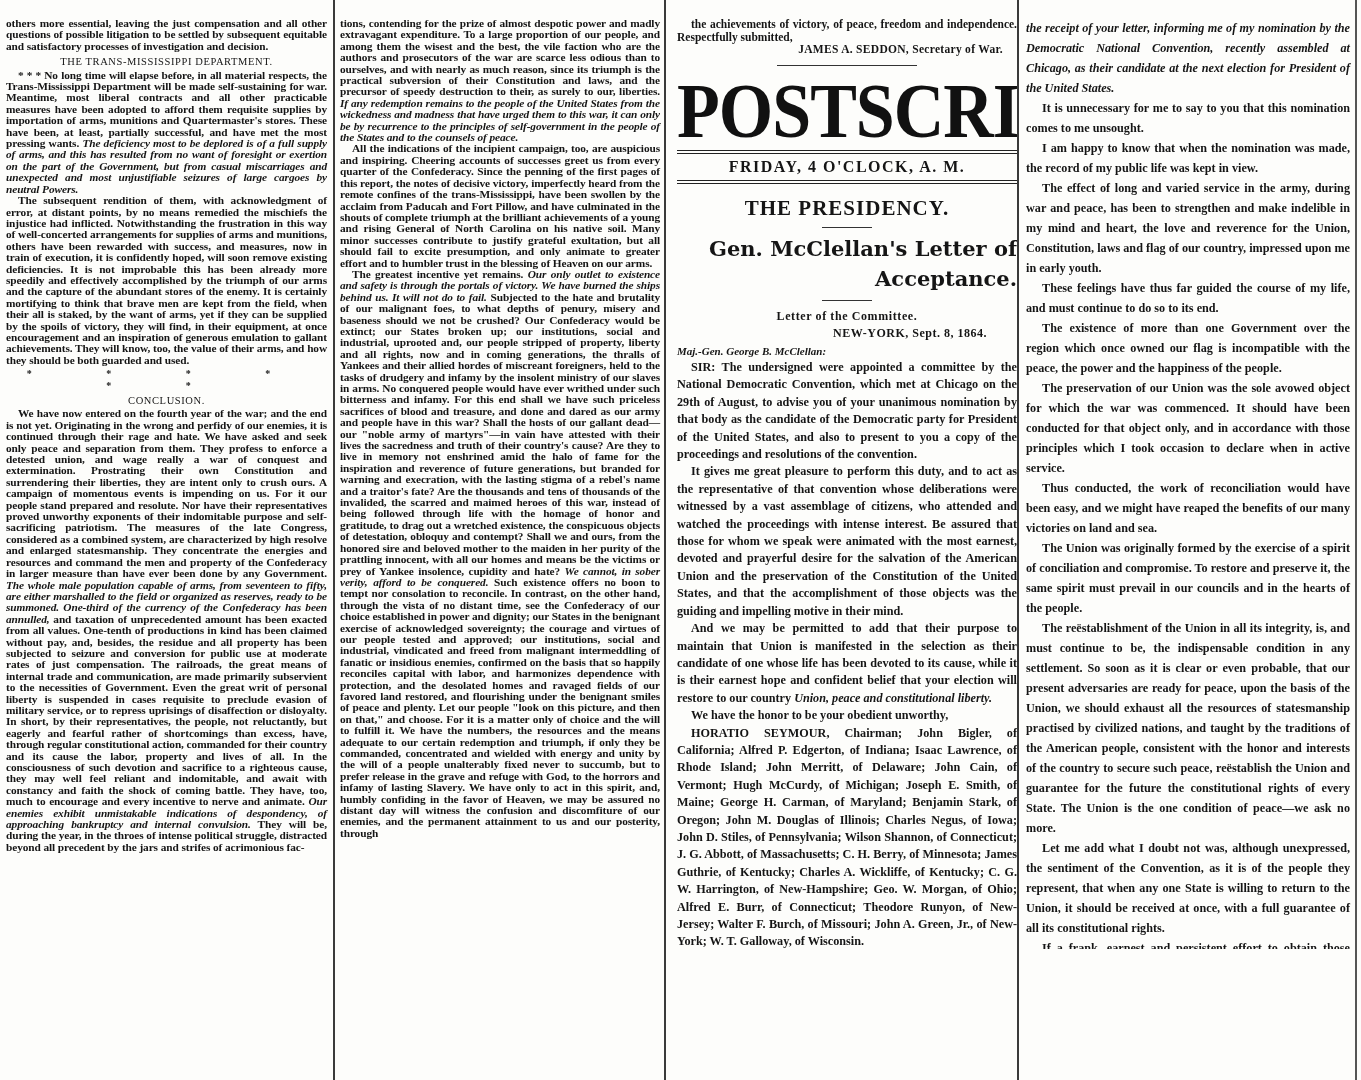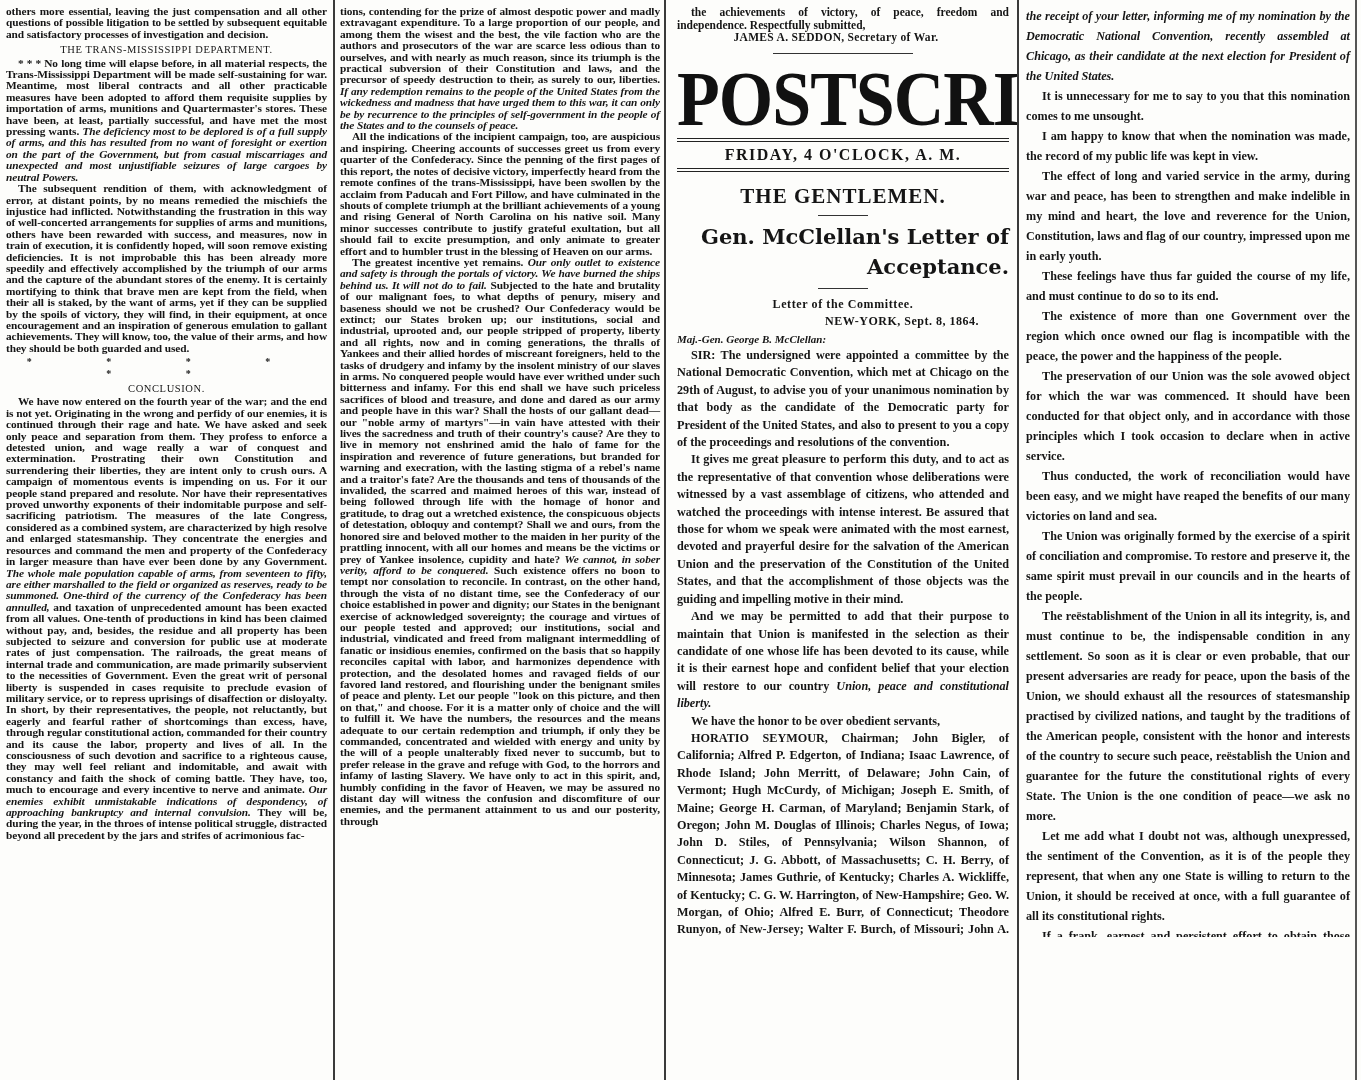--- a/index.html
+++ b/index.html
@@ -2,38 +2,38 @@
 <html><head>
   <meta charset="utf-8">
   <style>
     html, body { margin:0; padding:0; }
     body {
       width:1361px; height:1080px; overflow:hidden;
       background:#fdfdfb; color:#151515;
       font-family:"Liberation Serif", serif;
     }
     .page { position:relative; width:1361px; height:1080px; }
-    .col { position:absolute; top:4px; height:933px; overflow:hidden; box-sizing:border-box; }
+    .col { position:absolute; top:16px; height:933px; overflow:hidden; box-sizing:border-box; }
     .col1 { left:0; width:333px; padding:2px 6px 0 6px; }
     .col2 { left:335px; width:329px; padding:2px 4px 0 5px; }
-    .col3 { left:667px; width:350px; padding:2px 8px 0 10px; }
+    .col3 { left:667px; width:350px; padding:2px 0 0 10px; }
     .col4 { left:1020px; width:336px; padding:2px 6px 0 6px; }
     .rule { position:absolute; top:0; width:1.5px; height:1080px; background:#3a3a3a; }
     .r1 { left:333px; } .r2 { left:664px; } .r3 { left:1017px; } .r4 { left:1355px; background:#555; }
 
     .small { font-size:11.35px; line-height:11.4px; text-align:justify; font-weight:bold; letter-spacing:-0.1px; }
     .small p { margin:0; text-indent:12px; }
     .small p.noindent { text-indent:0; }
     .small em { font-weight:bold;font-family:Liberation Serif, serif; }
     .sechead { text-align:center; font-size:10.5px; letter-spacing:0.6px; margin:4px 0 2px 0; font-weight:normal; }
     .stars { text-align:center; letter-spacing:36px; font-size:10px; margin:2px 0 3px 0; }
 
     .mid { font-size:12.2px; line-height:17.4px; text-align:justify; font-weight:bold; }
     .mid p { margin:0; text-indent:14px; }
-    .signed { text-align:center; padding-right:14px; font-size:11.5px; letter-spacing:0.3px; font-weight:bold; }
+    .signed { text-align:right; padding-right:14px; font-size:11.5px; letter-spacing:0.3px; font-weight:bold; }
 
     .postscript {
       font-family:"Liberation Serif", serif; font-weight:bold;
       font-size:70px; line-height:70px; text-align:center; letter-spacing:-1px;
       transform:scaleY(1.12); margin:10px 0 4px 0; color:#111;
     }
     .dblrule { border-top:1.5px solid #222; border-bottom:1.5px solid #222; height:2px; margin:2px 0; }
     .edition { text-align:center; font-size:16px; font-weight:bold; letter-spacing:1.5px; margin:4px 0; }
     .headline { text-align:center; font-size:21px; font-weight:bold; letter-spacing:1px; margin:12px 0 6px 0; }
     .dash { width:50px; border-top:1.5px solid #333; margin:6px auto; }
@@ -75,32 +75,32 @@
   <div class="col col3">
     <div class="mid" style="font-size:11.5px;line-height:12.5px;">
       <p>the achievements of victory, of peace, freedom and independence. Respectfully submitted,</p>
     </div>
     <div class="signed">JAMES A. SEDDON, Secretary of War.</div>
     <div class="dash" style="width:140px;margin-top:10px;"></div>
     <div class="postscript">POSTSCRIPT.</div>
     <div class="dblrule"></div>
     <div class="edition">FRIDAY, 4 O'CLOCK, A. M.</div>
     <div class="dblrule"></div>
-    <div class="headline">THE GENTLEMEN.</div>
+    <div class="headline">THE PRESIDENCY.</div>
     <div class="dash"></div>
     <div class="blackletter">Gen. McClellan's Letter of Acceptance.</div>
     <div class="dash"></div>
     <div class="sub-head">Letter of the Committee.</div>
     <div class="dateline">NEW-YORK, Sept. 8, 1864.</div>
     <div class="salute">Maj.-Gen. George B. McClellan:</div>
     <div class="mid">
       <p><span class="smallcaps">SIR:</span><span> The undersigned were appointed a committee by the National Democratic Convention, which met at Chicago on the 29th of August, to advise you of your unanimous nomination by that body as the candidate of the Democratic party for President of the United States, and also to present to you a copy of the proceedings and resolutions of the convention.</span></p>
       <p>It gives me great pleasure to perform this duty, and to act as the representative of that convention whose deliberations were witnessed by a vast assemblage of citizens, who attended and watched the proceedings with intense interest. Be assured that those for whom we speak were animated with the most earnest, devoted and prayerful desire for the salvation of the American Union and the preservation of the Constitution of the United States, and that the accomplishment of those objects was the guiding and impelling motive in their mind.</p>
       <p><span>And we may be permitted to add that their purpose to maintain that Union is manifested in the selection as their candidate of one whose life has been devoted to its cause, while it is their earnest hope and confident belief that your election will restore to our country </span><em>Union, peace and constitutional liberty.</em></p>
-      <p>We have the honor to be over obedient servants,</p>
+      <p>We have the honor to be your obedient unworthy,</p>
       <p><span class="smallcaps">HORATIO SEYMOUR</span><span>, Chairman; John Bigler, of California; Alfred P. Edgerton, of Indiana; Isaac Lawrence, of Rhode Island; John Merritt, of Delaware; John Cain, of Vermont; Hugh McCurdy, of Michigan; Joseph E. Smith, of Maine; George H. Carman, of Maryland; Benjamin Stark, of Oregon; John M. Douglas of Illinois; Charles Negus, of Iowa; John D. Stiles, of Pennsylvania; Wilson Shannon, of Connecticut; J. G. Abbott, of Massachusetts; C. H. Berry, of Minnesota; James Guthrie, of Kentucky; Charles A. Wickliffe, of Kentucky; C. G. W. Harrington, of New-Hampshire; Geo. W. Morgan, of Ohio; Alfred E. Burr, of Connecticut; Theodore Runyon, of New-Jersey; Walter F. Burch, of Missouri; John A. Green, Jr., of New-York; W. T. Galloway, of Wisconsin.</span></p>
     </div>
     <div class="dash"></div>
     <div class="sub-head">Reply of Gen. McClellan.</div>
     <div class="dateline">ORANGE, N. J., Sept. 8, 1864.</div>
     <div class="mid" style="margin-top:4px;">
       <p><span class="smallcaps">GENTLEMEN</span><span>: I have the honor to acknowledge</span></p>
     </div>
   </div>
 

